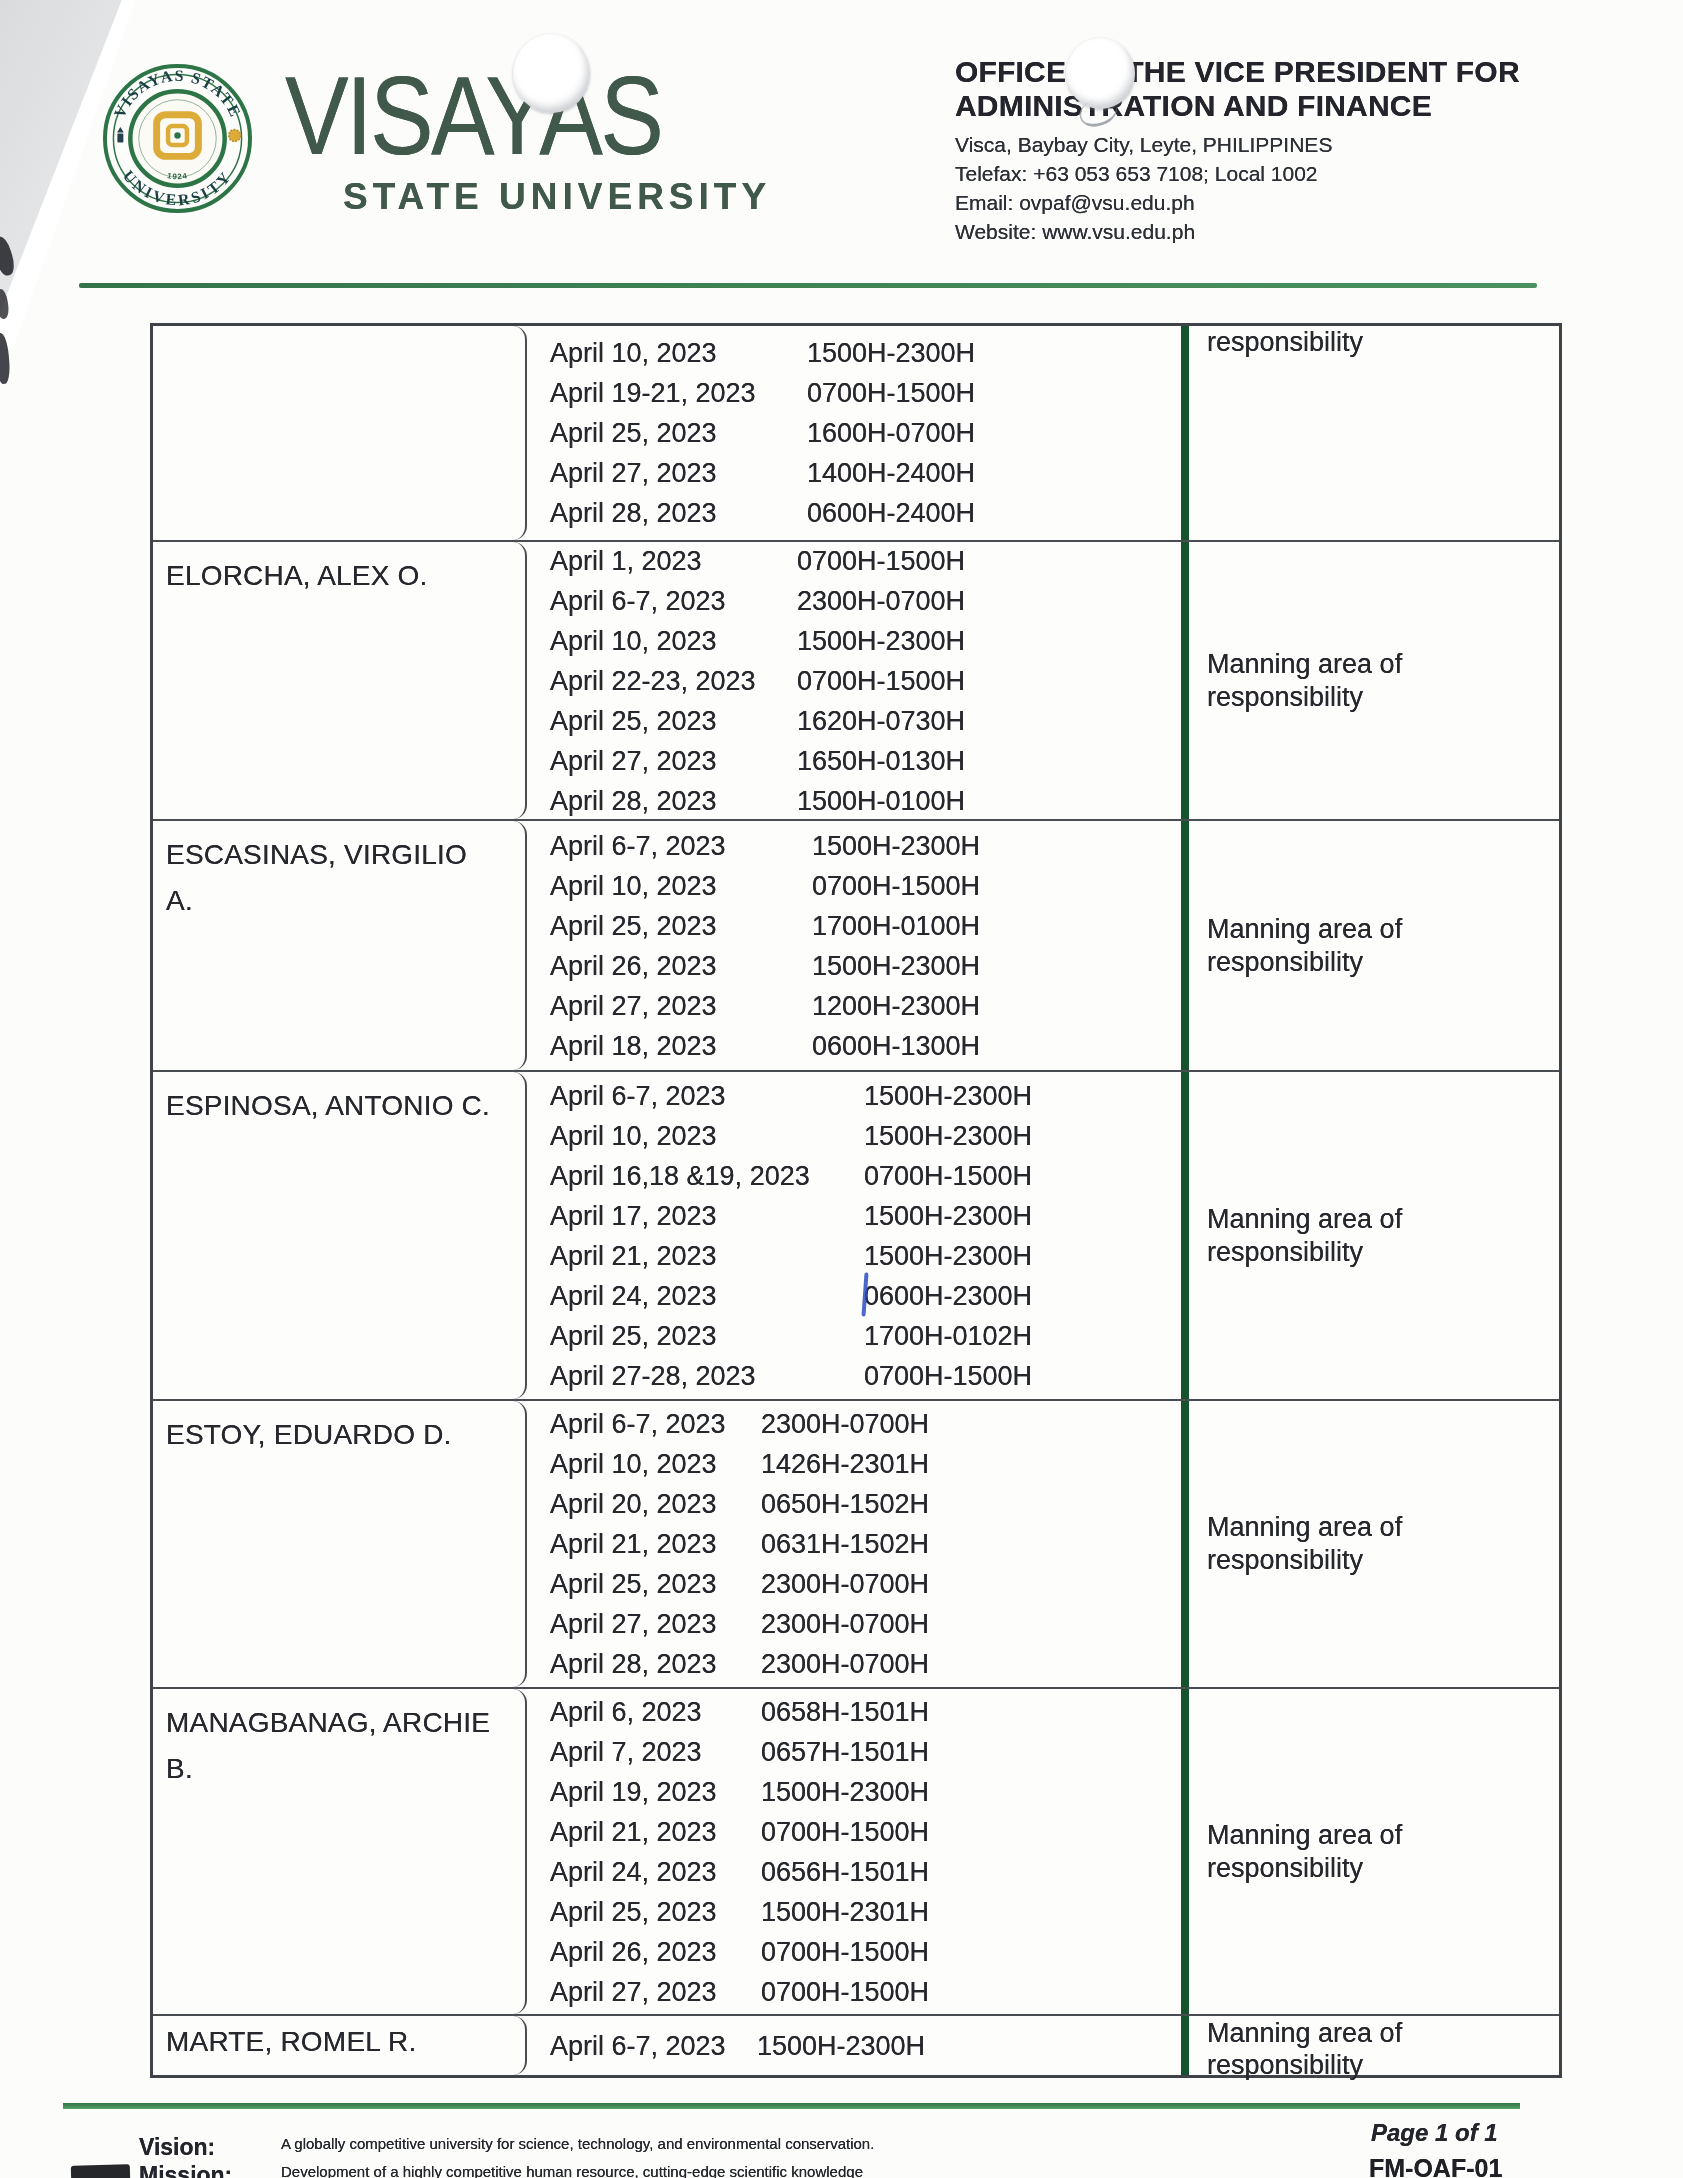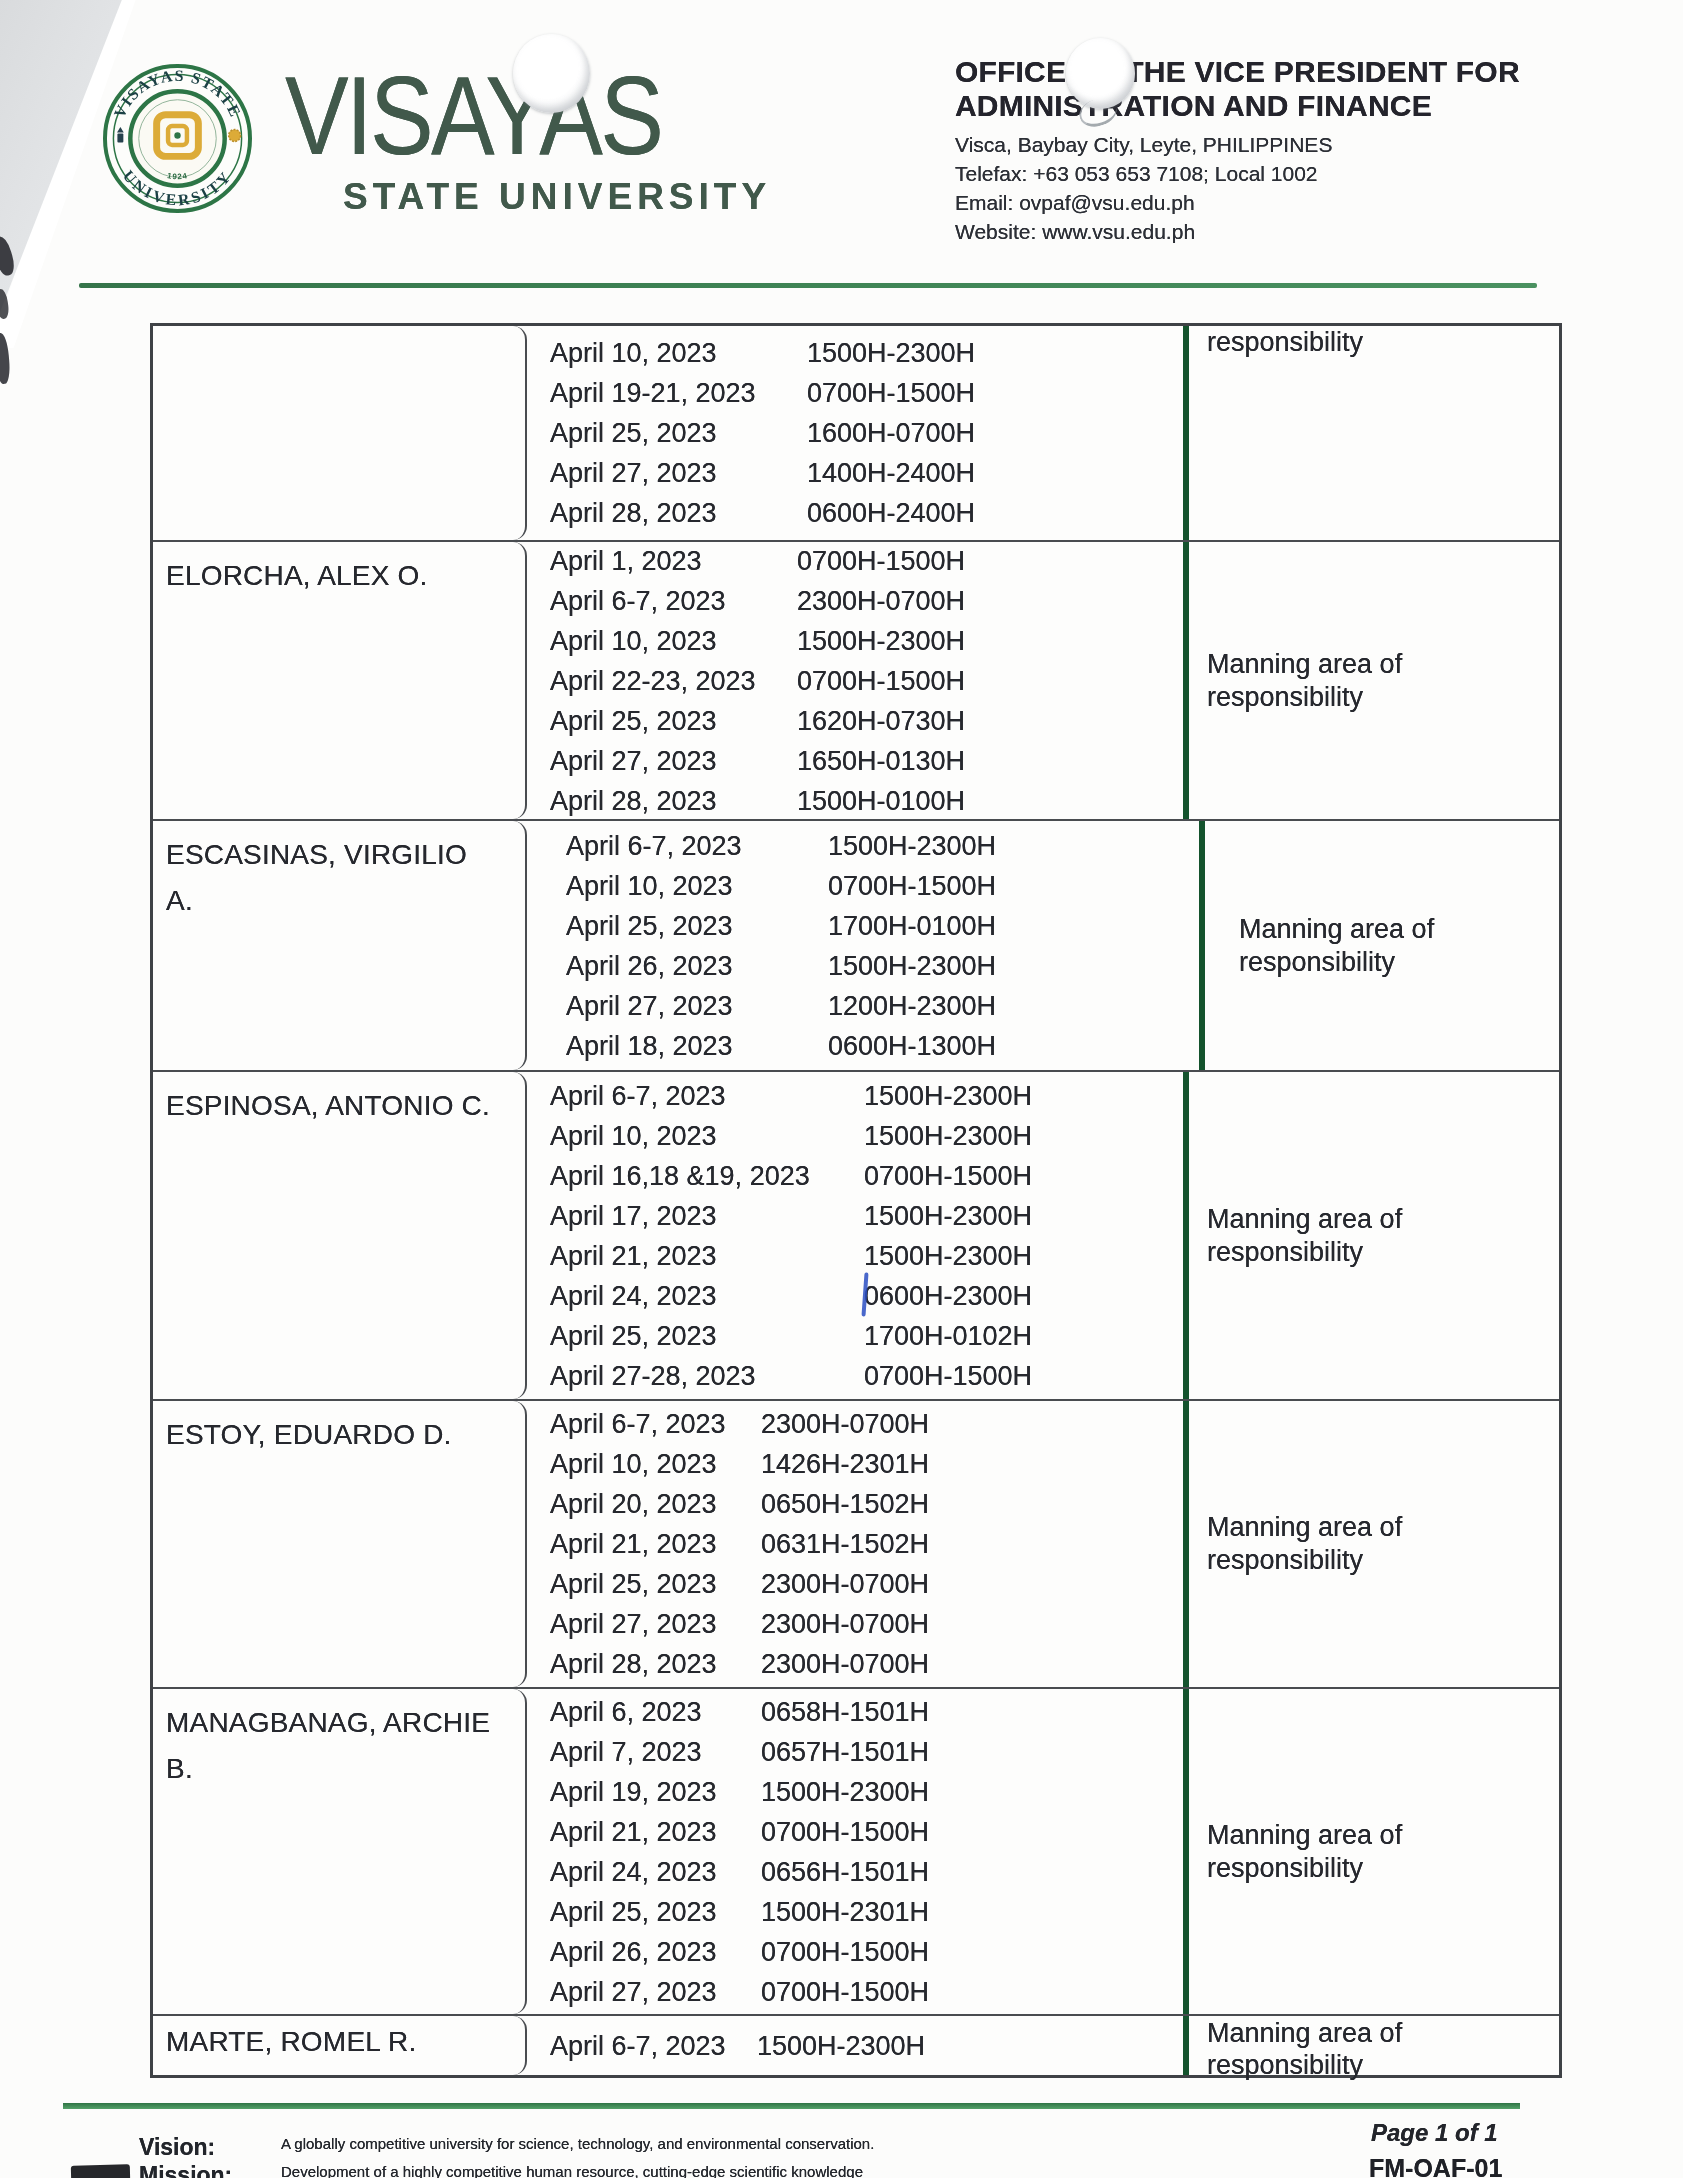--- a/index.html
+++ b/index.html
@@ -54,33 +54,33 @@
     background:linear-gradient(90deg,#35744a,#3f8455 50%,#4a9160); border-radius:2px;}
   
   .sched-table{position:absolute; left:150px; top:323px; width:1412px;
     border:3px solid #3f4246; background:#fdfdfc; box-sizing:border-box;}
   .t-row{display:flex; border-top:2px solid #494c50; box-sizing:border-box;}
   .t-row:first-child{border-top:0;}
   .cell{box-sizing:border-box;}
   .cell-name{width:374px; border-right:2px solid #494c50; padding:11px 26px 0 13px;
     font-size:28px; line-height:46px; white-space:pre-line; letter-spacing:0.2px;
     text-shadow:0 0 0.5px #26282e;border-radius:14px;}
-  .cell-schedule{width:662px; border-right:6px solid #14532d; display:flex;
+  .cell-schedule{width:662px; border-right:8px solid #14532d; display:flex;
     flex-direction:column; justify-content:center; position:relative;}
   .cell-remarks{flex:1; font-size:27px; line-height:33px; display:flex;
     flex-direction:column; justify-content:center; padding-left:18px; padding-right:14px;
     text-shadow:0 0 0.5px #26282e;}
   .entry{position:relative; height:40px; flex:0 0 40px;}
   .entry .date,.entry .time{position:absolute; top:50%; transform:translateY(-50%);
     font-size:27px; white-space:nowrap; text-shadow:0 0 0.5px #26282e;}
   .entry .date{left:23px;}
   .entry .time{left:var(--tx,270px);}
   .t-row:nth-child(1){height:214px;} .t-row:nth-child(1) .entry{--tx:280px;}
   .t-row:nth-child(2){height:279px;} .t-row:nth-child(2) .entry{--tx:270px;}
-  .t-row:nth-child(3){height:251px;gap:16px;} .t-row:nth-child(3) .entry{--tx:285px;}
+  .t-row:nth-child(3){height:251px;} .t-row:nth-child(3) .entry{--tx:285px;}
   .t-row:nth-child(4){height:329px;justify-content:flex-end;} .t-row:nth-child(4) .entry{--tx:337px;}
   .t-row:nth-child(5){height:288px;} .t-row:nth-child(5) .entry{--tx:234px;}
   .t-row:nth-child(6){height:327px;} .t-row:nth-child(6) .entry{--tx:234px;}
   .t-row:nth-child(7){height:61px;}  .t-row:nth-child(7) .entry{--tx:230px;}
   .t-row:nth-child(1) .cell-remarks{justify-content:flex-start; padding-top:0;}
   .t-row:nth-child(7) .cell-remarks{justify-content:flex-start; padding-top:1px; line-height:32px;}
   .t-row:nth-child(7) .cell-name{padding-top:3px;}
   .pen-mark::before{content:""; position:absolute; left:-1px; top:-8px; width:4px;
     height:44px; background:#2a4ec2; border-radius:2px; transform:rotate(4deg); opacity:.85;}
   

